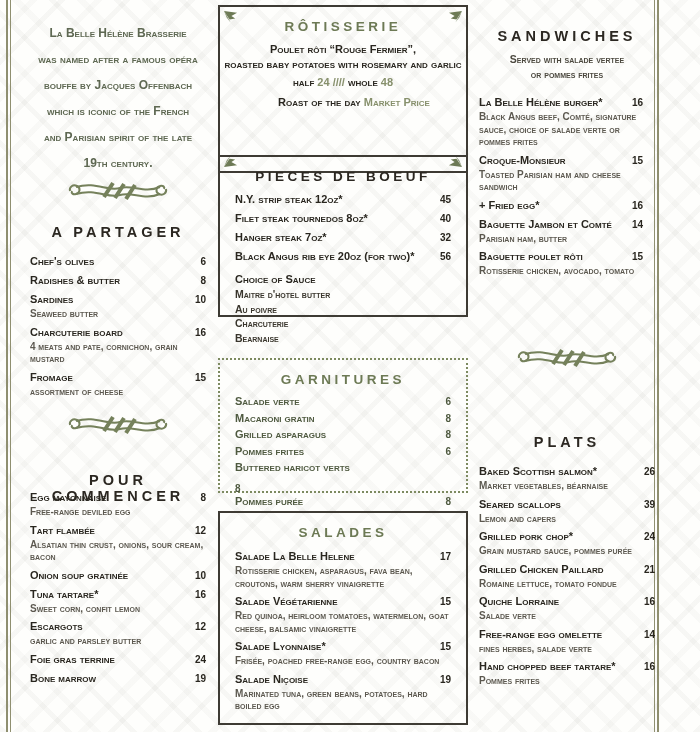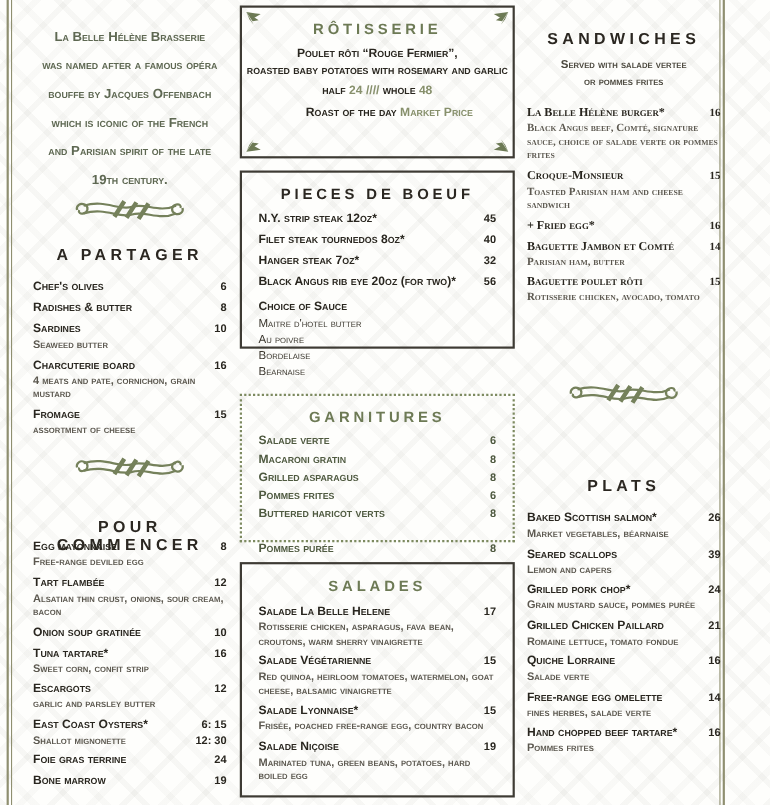--- a/index.html
+++ b/index.html
@@ -25,21 +25,21 @@
   .iprice{font-weight:bold;font-size:10px;color:#29261f;flex-shrink:0;}
   .idesc{font-size:10px;color:#403c32;line-height:12.5px;margin-top:1px;font-weight:bold;opacity:.85;}
   .box{position:absolute;left:0;width:250px;border:2px solid #3e3b34;box-sizing:border-box;}
   .box.dotted{border:2px dotted #7d8a60;}
   .boxtitle{font-weight:bold;font-size:13.5px;letter-spacing:3.5px;text-align:center;margin-top:12px;}
   .cx{padding:0 15px;}
   .cfan{position:absolute;width:15px;height:15px;}
   .rot-line{font-size:11px;line-height:15px;text-align:center;font-weight:bold;color:#29261f;}
   .rot-green{color:#87906c;}
   .sub{font-size:10.5px;line-height:15px;text-align:center;font-weight:bold;color:#4c493f;}
-  .sauce{font-size:10.5px;line-height:14.5px;font-weight:normal;color:#3a362d;}
+  .sauce{font-size:10.5px;line-height:14.5px;font-weight:bold;color:#3a362d;}
   .garn .iname,.garn .iprice{color:#4f5a40;}
 </style>
 </head>
 <body>
 
 <div class="page">
 
   <div class="vrule" style="left:6px;width:2px;"></div>
   <div class="vrule" style="left:10px;width:1px;"></div>
   <div class="vrule" style="left:654px;width:1px;"></div>
@@ -135,58 +135,48 @@
         <div class="row">
             <span class="iname">Onion soup gratinée</span>
             <span class="iprice">10</span>
           </div>
       </div>
       <div class="item">
         <div class="row">
             <span class="iname">Tuna tartare*</span>
             <span class="iprice">16</span>
           </div>
-        <div class="idesc">Sweet corn, confit strip</div>
+        <div class="idesc">Sweet corn, confit lemon</div>
       </div>
       <div class="item">
         <div class="row">
             <span class="iname">Escargots</span>
             <span class="iprice">12</span>
           </div>
         <div class="idesc">garlic and parsley butter</div>
       </div>
       <div class="item">
         <div class="row">
-            <span class="iname">East Coast Oysters*</span>
-            <span class="iprice">6: 15</span>
-          </div>
-        <div class="row">
-            <span class="idesc">Shallot mignonette</span>
-            <span class="iprice">12: 30</span>
-          </div>
-      </div>
-      <div class="item">
-        <div class="row">
             <span class="iname">Foie gras terrine</span>
             <span class="iprice">24</span>
           </div>
       </div>
       <div class="item">
         <div class="row">
             <span class="iname">Bone marrow</span>
             <span class="iprice">19</span>
           </div>
 
       </div>
     </div>
   </div>
 
   <div class="col" style="left:218px;top:0;width:250px;height:732px;">
 
-    <div class="box" style="top:5px;height:139px;">
+    <div class="box" style="top:5px;height:168px;">
       <div class="cfan" style="top:3px;left:3px;">
         <svg width="15" height="15" viewBox="0 0 16 16" fill="#6d7a55">
             <path d="M1,1 L15,3 L8,7 Z"></path>
             <path d="M1,1 L13,9 L7,10 Z"></path>
             <path d="M1,1 L8,13 L4,8 Z"></path>
           </svg>
       </div>
       <div class="cfan" style="top:3px;right:3px;transform:scaleX(-1);">
         <svg width="15" height="15" viewBox="0 0 16 16" fill="#6d7a55">
             <path d="M1,1 L15,3 L8,7 Z"></path>
@@ -242,21 +232,21 @@
             <span class="iprice">32</span>
           </div>
         <div class="row">
             <span class="iname">Black Angus rib eye 20oz (for two)*</span>
             <span class="iprice">56</span>
           </div>
         <div style="margin-top:8px;">
           <div class="iname">Choice of Sauce</div>
           <div class="sauce">Maitre d'hotel butter</div>
           <div class="sauce">Au poivre</div>
-          <div class="sauce">Bordelaise</div>
+          <div class="sauce">Charcuterie</div>
           <div class="sauce">Bearnaise</div>
         </div>
       </div>
     </div>
 
     <div class="box dotted garn" style="top:358px;height:135px;">
       <div class="boxtitle accent">GARNITURES</div>
       <div class="cx sc" style="margin-top:7px;">
         <div class="row" style="margin-bottom:1.5px;">
             <span class="iname">Salade verte</span>
@@ -267,21 +257,21 @@
             <span class="iprice">8</span>
           </div>
         <div class="row" style="margin-bottom:1.5px;">
             <span class="iname">Grilled asparagus</span>
             <span class="iprice">8</span>
           </div>
         <div class="row" style="margin-bottom:1.5px;">
             <span class="iname">Pommes frites</span>
             <span class="iprice">6</span>
           </div>
-        <div class="row" style="margin-bottom:17px;">
+        <div class="row" style="margin-bottom:0;flex-direction:column;">
             <span class="iname">Buttered haricot verts</span>
             <span class="iprice">8</span>
           </div>
         <div class="row">
             <span class="iname">Pommes purée</span>
             <span class="iprice">8</span>
           </div>
       </div>
     </div>
 
@@ -321,21 +311,21 @@
   </div>
 
   <div class="col" style="left:479px;top:0;width:176px;height:576px;">
 
     <div class="heading" style="position:absolute;top:28px;left:0;right:0;">SANDWICHES</div>
     <div class="sub sc" style="position:absolute;top:52px;left:0;right:0;">
       <div>Served with salade vertee</div>
       <div>or pommes frites</div>
     </div>
 
-    <div style="position:absolute;top:95px;left:0;right:0;font-family:Liberation Serif, serif;" class="sc">
+    <div style="position:absolute;top:95px;left:0;right:12px;" class="sc">
       <div class="item">
         <div class="row">
             <span class="iname">La Belle Hélène burger*</span>
             <span class="iprice">16</span>
           </div>
         <div class="idesc">Black Angus beef, Comté, signature sauce, choice of salade verte or pommes frites</div>
       </div>
       <div class="item">
         <div class="row">
             <span class="iname">Croque-Monsieur</span>

